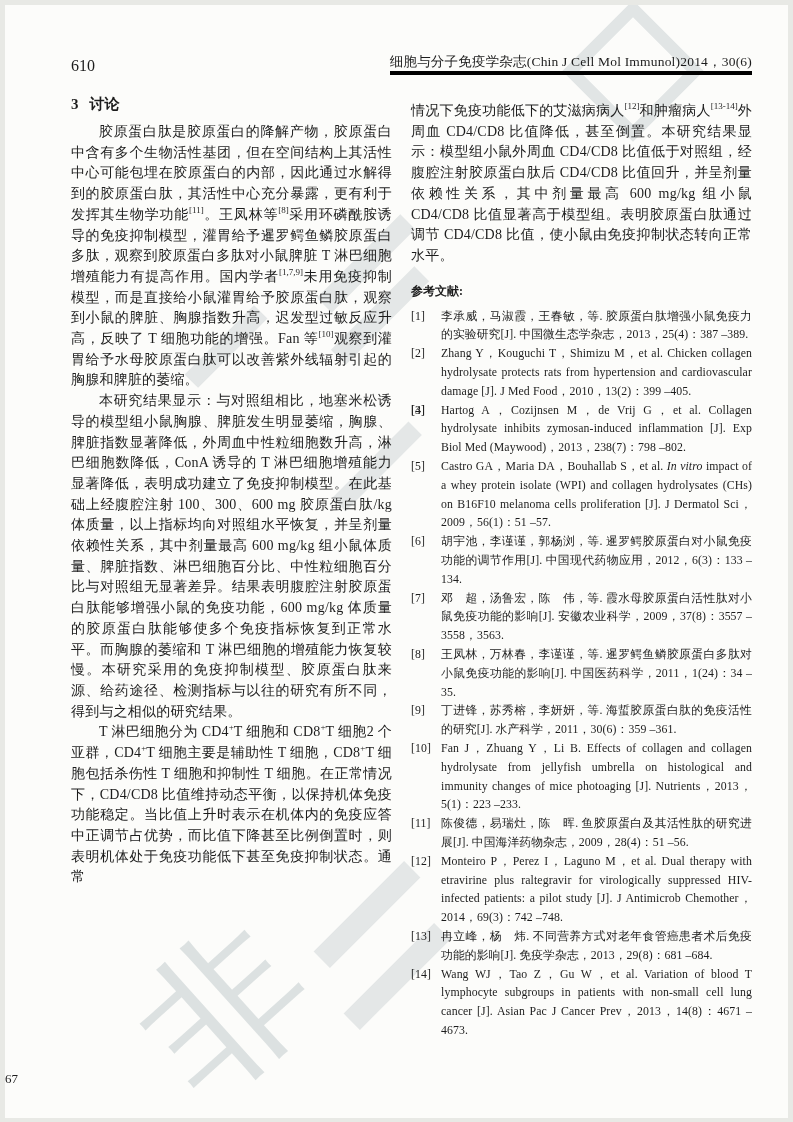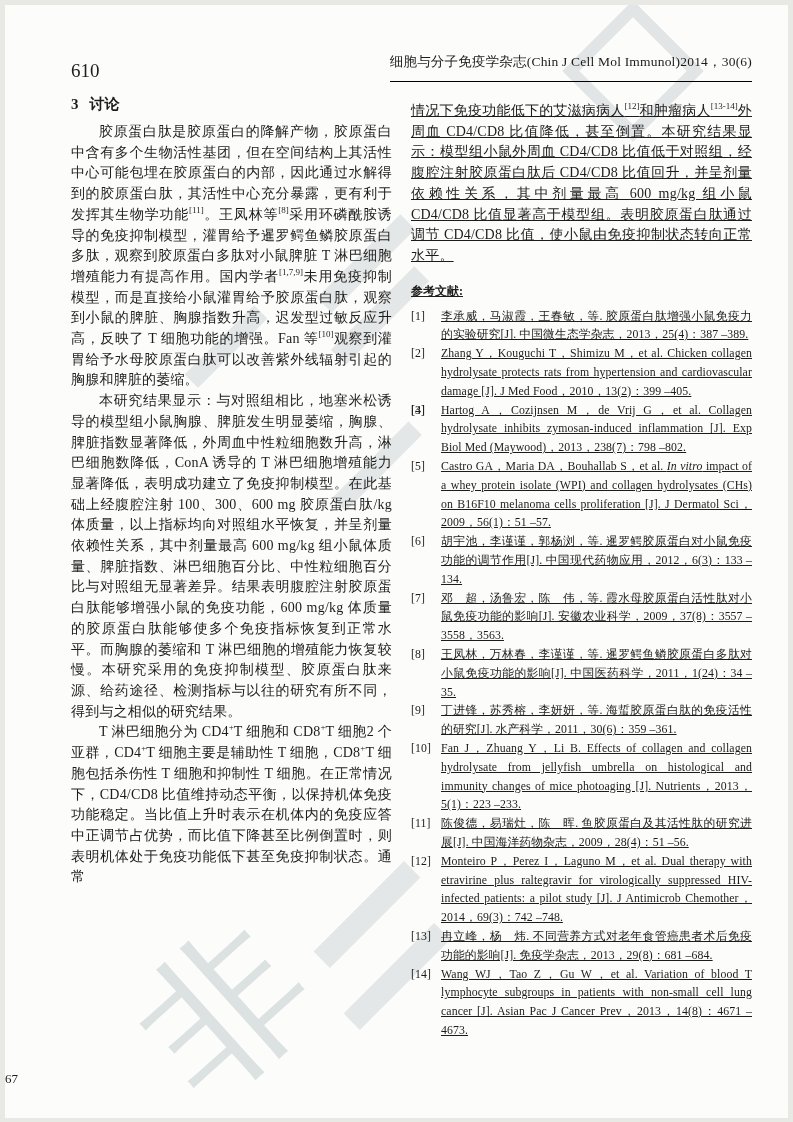--- a/index.html
+++ b/index.html
@@ -34,32 +34,32 @@
     font-size:158px;line-height:1;
     color:rgba(198,206,208,0.6);
     transform:rotate(-42deg);
     font-family:"Liberation Serif","DejaVu Serif",serif;
   }
   
   .header{
     position:absolute;left:66px;top:48px;width:681px;z-index:1;
     display:flex;justify-content:space-between;align-items:flex-end;
   }
-  .folio-top{font-size:19px;}
+  .folio-top{font-size:16px;}
   .journal-line{
     font-size:13.5px;letter-spacing:0.2px;
-    border-bottom:1px solid #000000;padding-bottom:10px;
+    border-bottom:4px solid #000000;padding-bottom:0;
   }
   
   .columns{
     position:absolute;left:66px;top:88px;width:681px;z-index:1;
     display:flex;gap:19px;
   }
   .col-left{width:321px;}
-  .col-right{width:341px;padding-top:8px;text-decoration:underline;}
+  .col-right{width:341px;padding-top:8px;}
   .section-heading{
     font-size:15px;font-weight:bold;margin:2px 0 8px 0;
   }
   .hsp{display:inline-block;width:11px;}
   .para{
     font-size:14px;line-height:20.7px;margin:0;
     text-align:justify;text-indent:2em;
     letter-spacing:0.2px;
   }
   .para.noindent{text-indent:0;}

